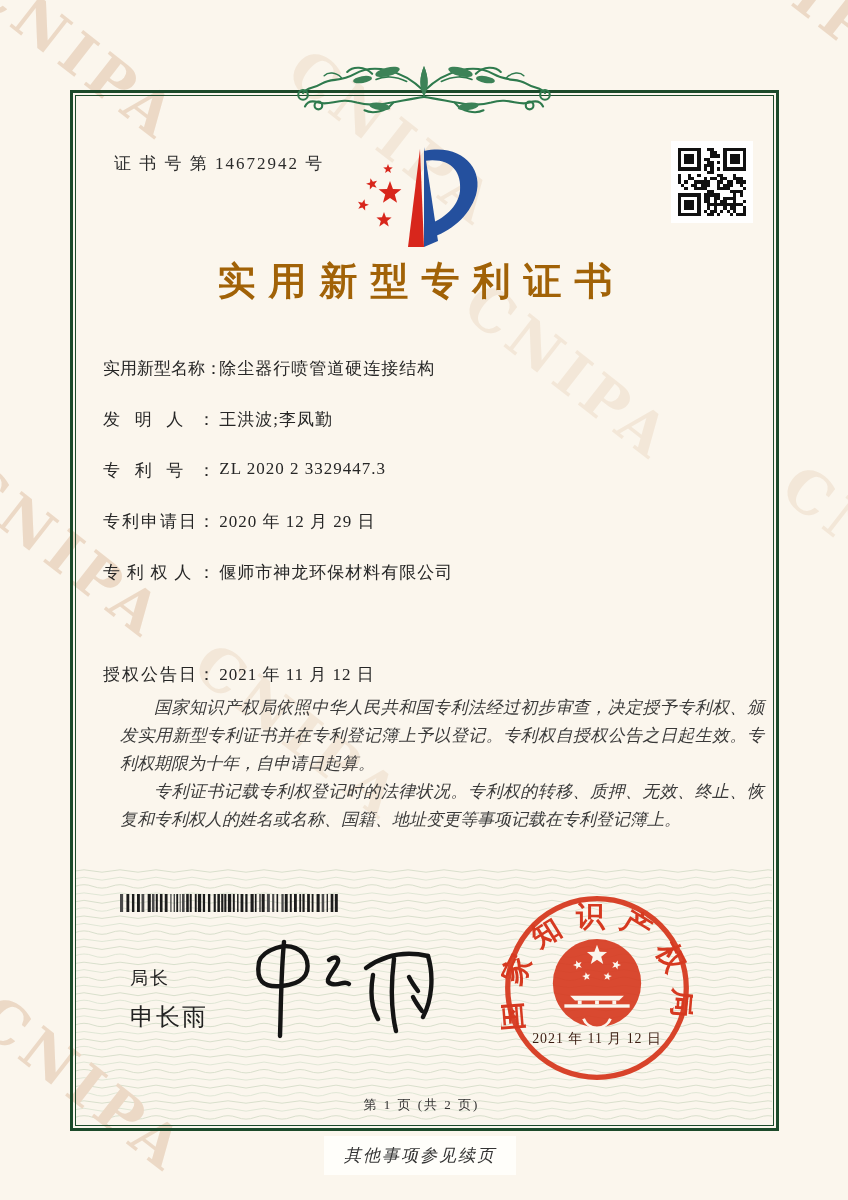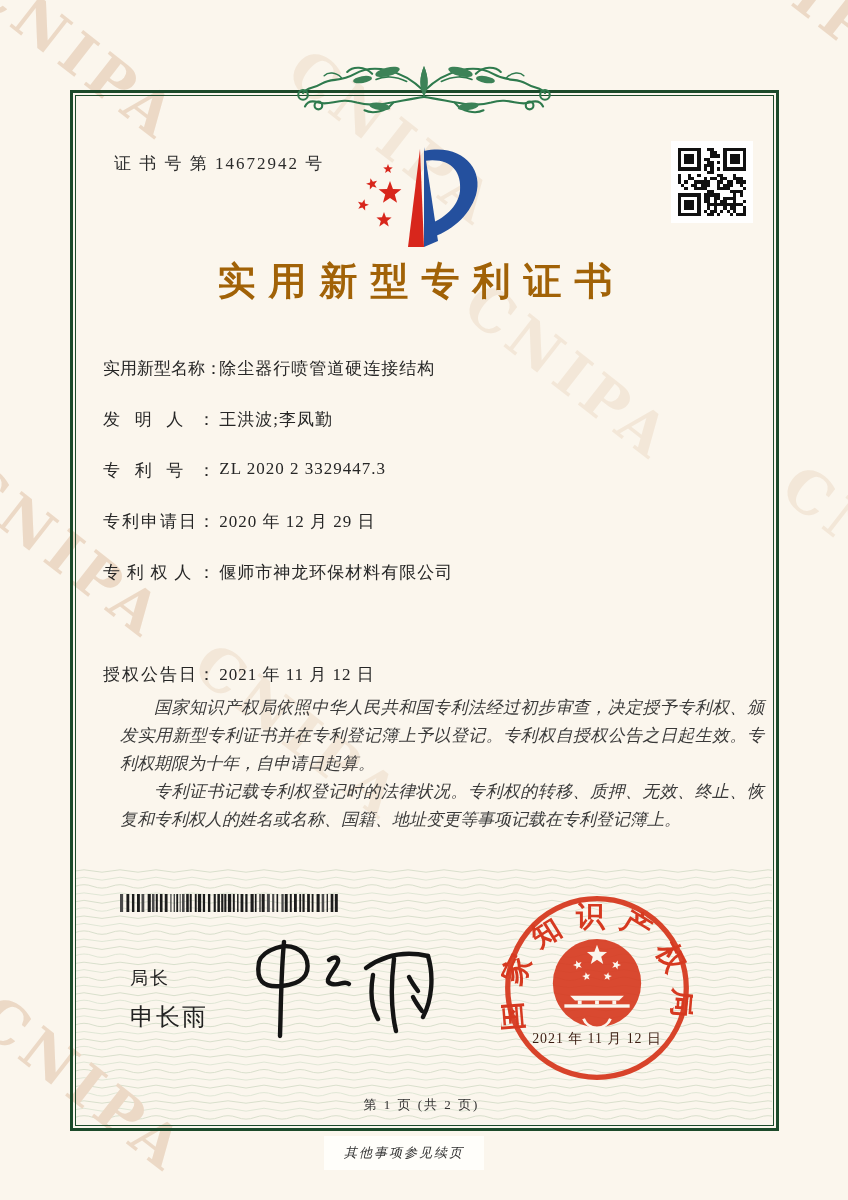--- a/index.html
+++ b/index.html
@@ -39,21 +39,21 @@
   
   .sig-title{position:absolute;left:130px;top:966px;font-size:18px;letter-spacing:2px;color:#222;}
   .sig-name{position:absolute;left:130px;top:1001px;font-size:24px;letter-spacing:2px;color:#222;}
   .sig-hand{position:absolute;left:232px;top:928px;width:220px;height:118px;}
   
   .seal{position:absolute;left:501px;top:892px;width:192px;height:192px;}
   
   .pagenum{position:absolute;left:70px;top:1096px;width:703px;text-align:center;font-size:13px;
            letter-spacing:2px;color:#333;}
   .cont-note{position:absolute;left:324px;top:1136px;background:#fffefa;padding:8px 20px;
-             font-size:13px;font-style:italic;letter-spacing:2px;color:#333;}
+             font-size:17px;font-style:italic;letter-spacing:2px;color:#333;}
 </style>
 </head>
 <body>
 
 <div class="page">
 
   <svg class="waves" id="waves" viewBox="0 0 697 256">
       <path d="M0 5.0 q 9 -2.4 18 0 q 9 2.4 18 0 q 9 -2.4 18 0 q 9 2.4 18 0 q 9 -2.4 18 0 q 9 2.4 18 0 q 9 -2.4 18 0 q 9 2.4 18 0 q 9 -2.4 18 0 q 9 2.4 18 0 q 9 -2.4 18 0 q 9 2.4 18 0 q 9 -2.4 18 0 q 9 2.4 18 0 q 9 -2.4 18 0 q 9 2.4 18 0 q 9 -2.4 18 0 q 9 2.4 18 0 q 9 -2.4 18 0 q 9 2.4 18 0 q 9 -2.4 18 0 q 9 2.4 18 0 q 9 -2.4 18 0 q 9 2.4 18 0 q 9 -2.4 18 0 q 9 2.4 18 0 q 9 -2.4 18 0 q 9 2.4 18 0 q 9 -2.4 18 0 q 9 2.4 18 0 q 9 -2.4 18 0 q 9 2.4 18 0 q 9 -2.4 18 0 q 9 2.4 18 0 q 9 -2.4 18 0 q 9 2.4 18 0 q 9 -2.4 18 0 q 9 2.4 18 0 q 9 -2.4 18 0 q 9 2.4 18 0" fill="none" stroke="#d5ddc9" stroke-width="1" opacity="0.9"></path>
       <path d="M0 12.7 q 9 -2.9 18 0 q 9 2.9 18 0 q 9 -2.9 18 0 q 9 2.9 18 0 q 9 -2.9 18 0 q 9 2.9 18 0 q 9 -2.9 18 0 q 9 2.9 18 0 q 9 -2.9 18 0 q 9 2.9 18 0 q 9 -2.9 18 0 q 9 2.9 18 0 q 9 -2.9 18 0 q 9 2.9 18 0 q 9 -2.9 18 0 q 9 2.9 18 0 q 9 -2.9 18 0 q 9 2.9 18 0 q 9 -2.9 18 0 q 9 2.9 18 0 q 9 -2.9 18 0 q 9 2.9 18 0 q 9 -2.9 18 0 q 9 2.9 18 0 q 9 -2.9 18 0 q 9 2.9 18 0 q 9 -2.9 18 0 q 9 2.9 18 0 q 9 -2.9 18 0 q 9 2.9 18 0 q 9 -2.9 18 0 q 9 2.9 18 0 q 9 -2.9 18 0 q 9 2.9 18 0 q 9 -2.9 18 0 q 9 2.9 18 0 q 9 -2.9 18 0 q 9 2.9 18 0 q 9 -2.9 18 0 q 9 2.9 18 0" fill="none" stroke="#dde4d3" stroke-width="1" opacity="0.9"></path>
       <path d="M0 20.4 q 9 -3.4 18 0 q 9 3.4 18 0 q 9 -3.4 18 0 q 9 3.4 18 0 q 9 -3.4 18 0 q 9 3.4 18 0 q 9 -3.4 18 0 q 9 3.4 18 0 q 9 -3.4 18 0 q 9 3.4 18 0 q 9 -3.4 18 0 q 9 3.4 18 0 q 9 -3.4 18 0 q 9 3.4 18 0 q 9 -3.4 18 0 q 9 3.4 18 0 q 9 -3.4 18 0 q 9 3.4 18 0 q 9 -3.4 18 0 q 9 3.4 18 0 q 9 -3.4 18 0 q 9 3.4 18 0 q 9 -3.4 18 0 q 9 3.4 18 0 q 9 -3.4 18 0 q 9 3.4 18 0 q 9 -3.4 18 0 q 9 3.4 18 0 q 9 -3.4 18 0 q 9 3.4 18 0 q 9 -3.4 18 0 q 9 3.4 18 0 q 9 -3.4 18 0 q 9 3.4 18 0 q 9 -3.4 18 0 q 9 3.4 18 0 q 9 -3.4 18 0 q 9 3.4 18 0 q 9 -3.4 18 0 q 9 3.4 18 0" fill="none" stroke="#d5ddc9" stroke-width="1" opacity="0.9"></path>

